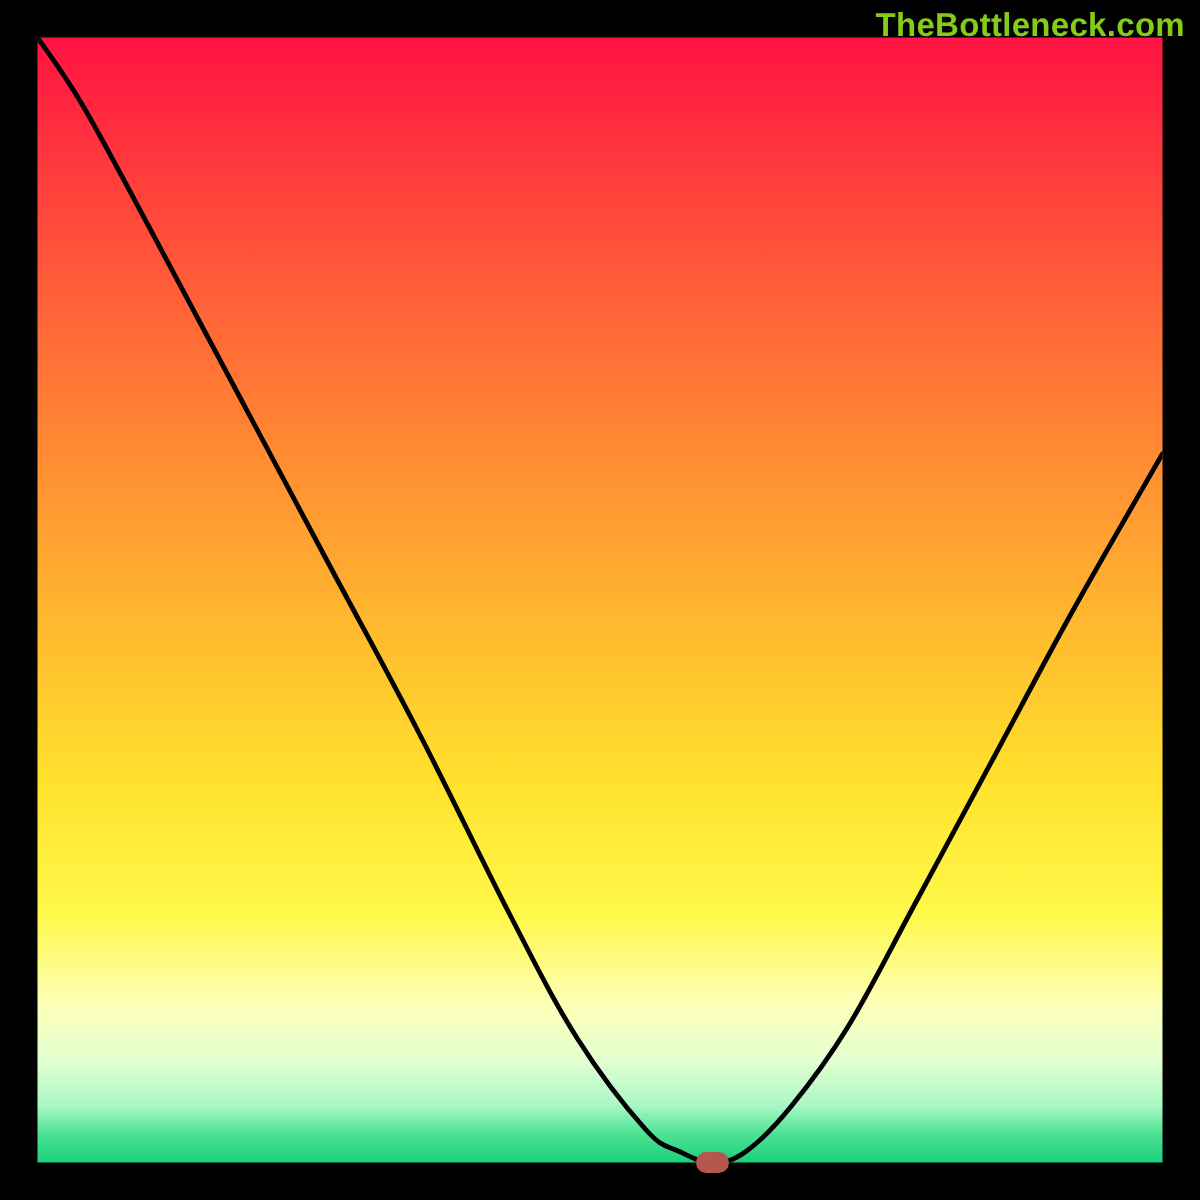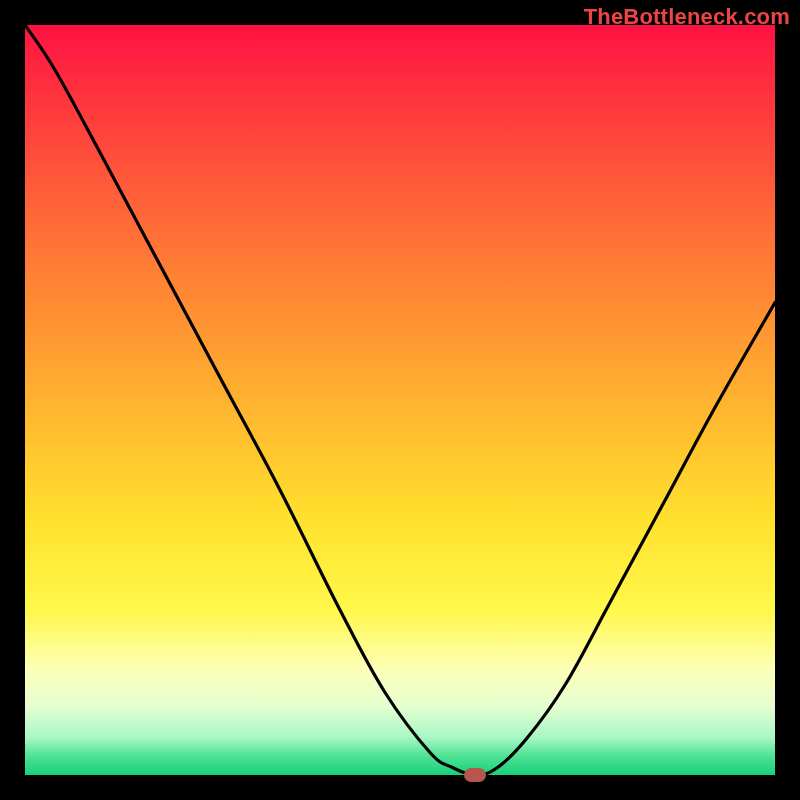--- a/index.html
+++ b/index.html
@@ -14,21 +14,21 @@
   .frame {
     position: relative;
     width: 800px;
     height: 800px;
     background: #000;
   }
   .watermark {
     position: absolute;
     top: 4px;
     right: 10px;
-    color: #ef4444;
+    color: #84cc16;
     font-size: 22px;
     font-weight: 600;
     letter-spacing: 0.2px;
     z-index: 60;
   }
   .plot {
     position: absolute;
     left: 25px;
     top: 25px;
     width: 750px;

